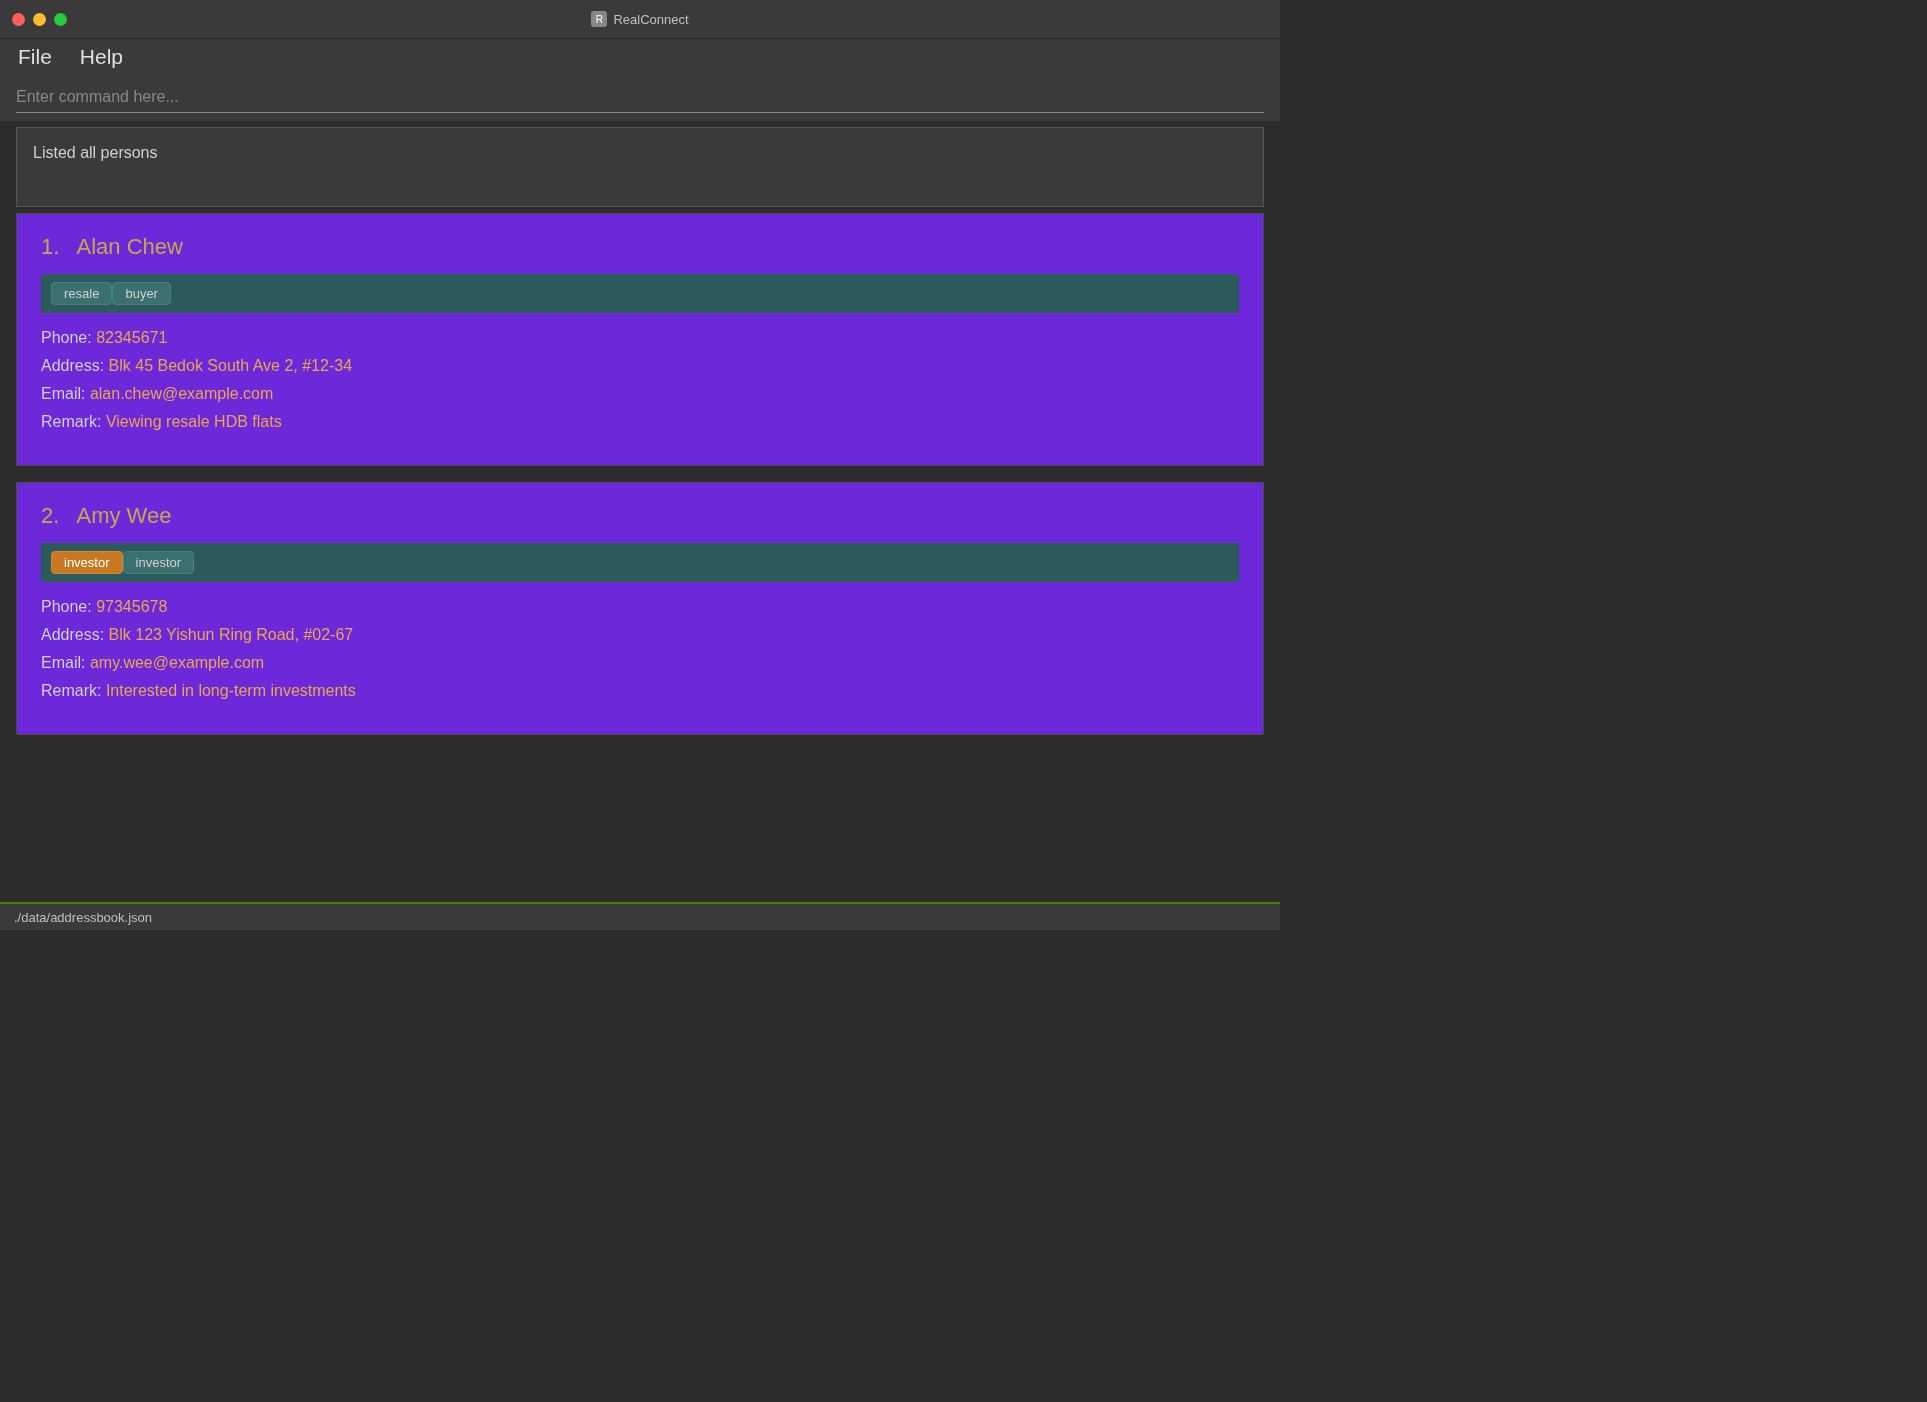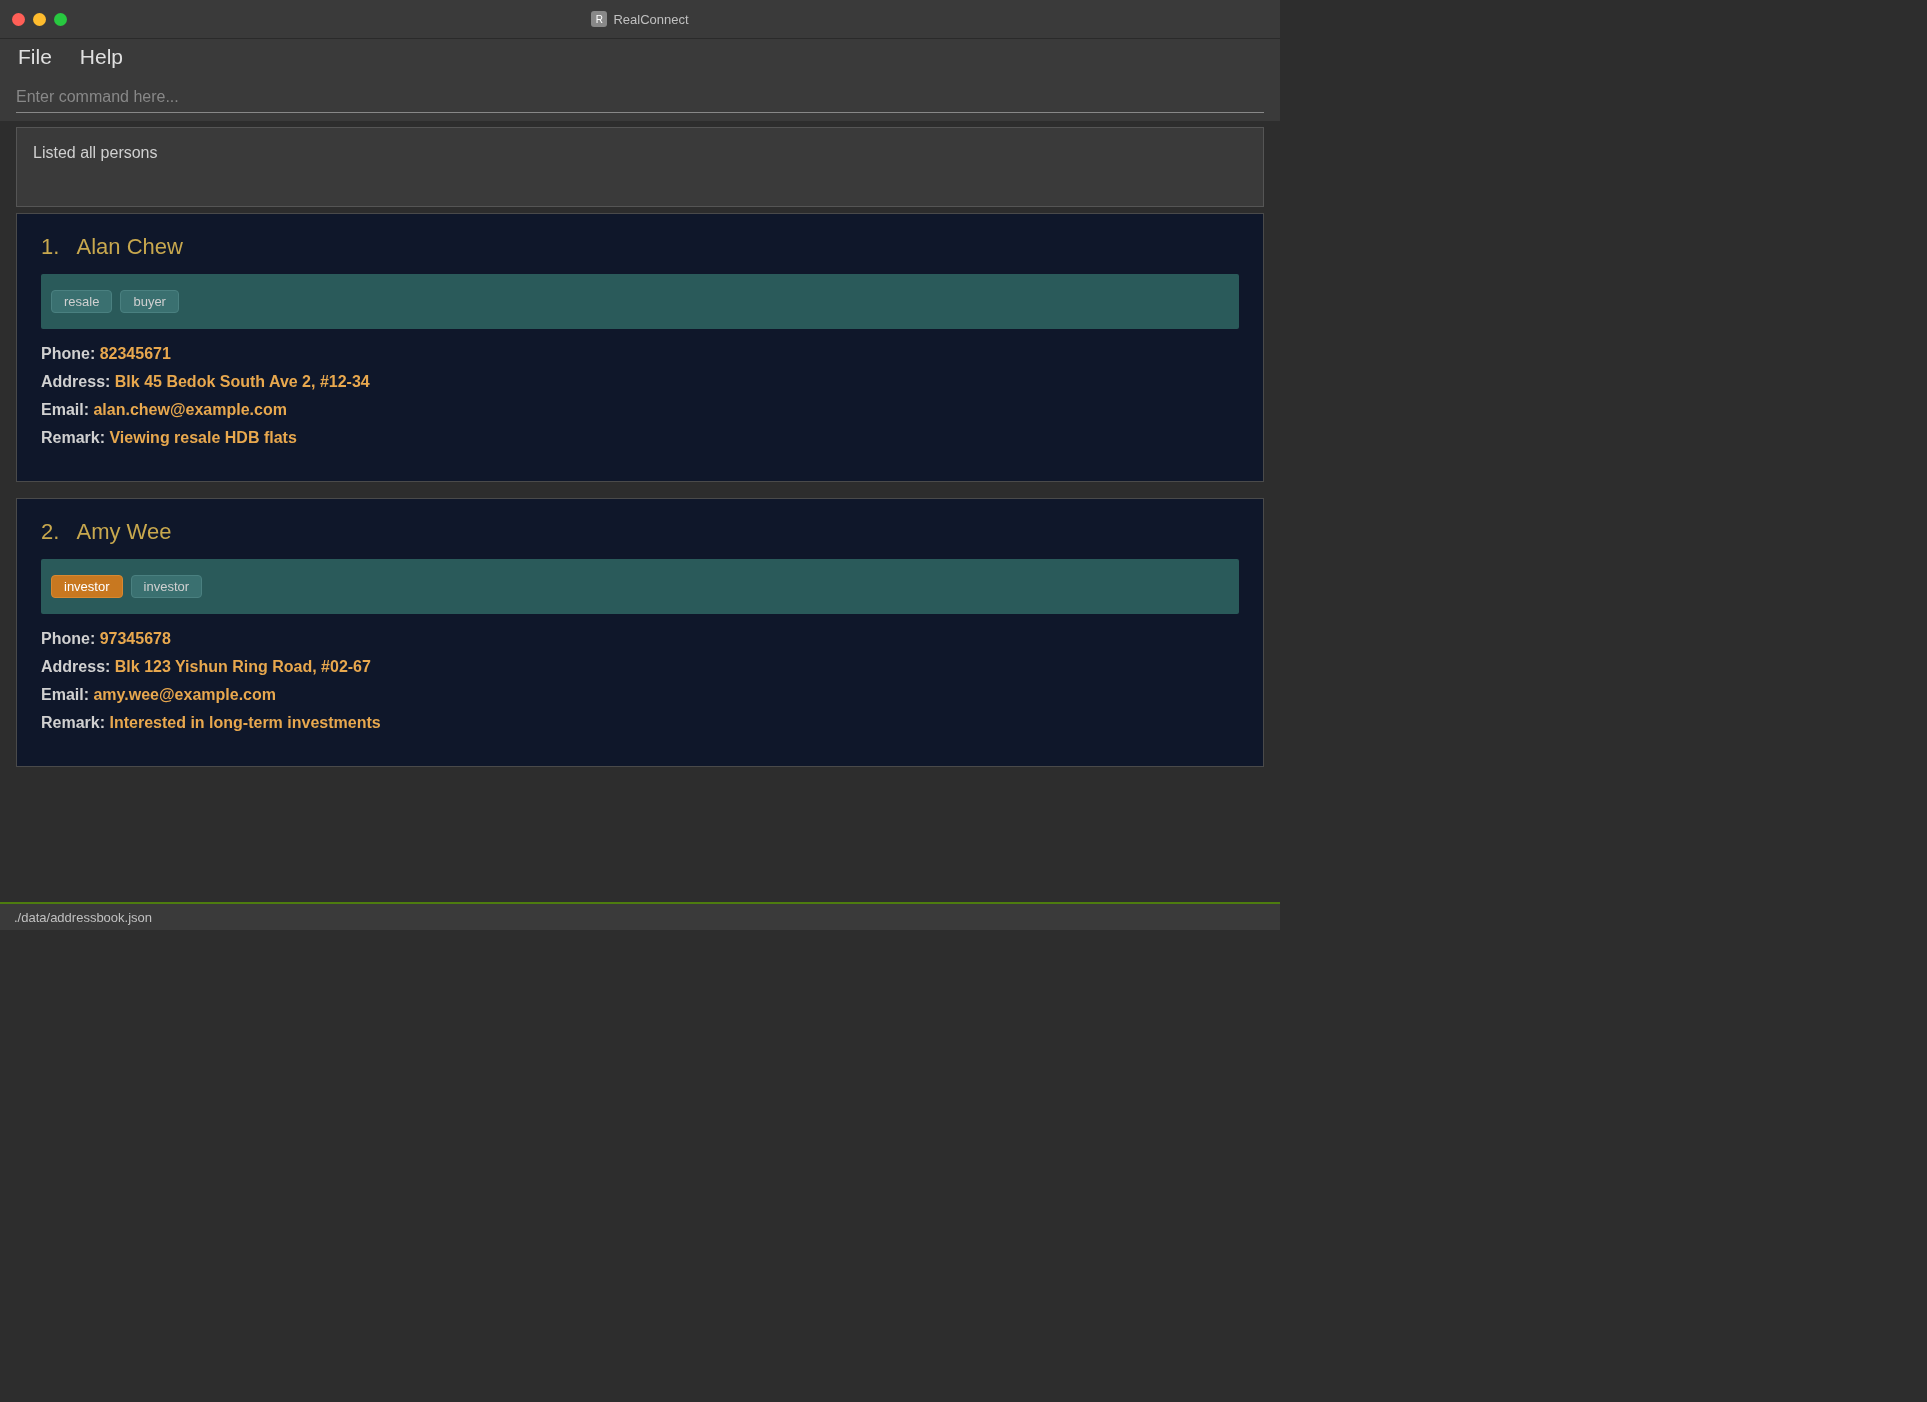--- a/index.html
+++ b/index.html
@@ -143,39 +143,38 @@
       background: #3a3a3a;
     }
 
     .persons-list::-webkit-scrollbar-thumb {
       background: #666;
       border-radius: 4px;
     }
 
     
     .person-card {
-      background-color: #0f172a;
+      background-color: #6d28d9;
       border: 1px solid #4a4a4a;
       margin-bottom: 16px;
       padding: 20px 24px 24px 24px;
     }
 
     .person-name {
       color: #c8a84e;
       font-size: 22px;
       font-weight: 400;
       margin-bottom: 14px;
     }
 
     
     .tags-bar {
       background-color: #2a5a5a;
-      padding: 16px 10px;
-      display: flex;
-      gap: 8px;
+      padding: 8px 10px;
+      display: flex;
       margin-bottom: 16px;
       border-radius: 2px;
     }
 
     .tag {
       padding: 3px 12px;
       border-radius: 4px;
       font-size: 13px;
       color: #d0d0d0;
     }
@@ -189,21 +188,20 @@
       background-color: #c87820;
       border: 1px solid #d88830;
       color: #fff;
     }
 
     
     .person-detail {
       font-size: 16px;
       margin-bottom: 10px;
       color: #d0d0d0;
-      font-weight: bold;
     }
 
     .person-detail .label {
       color: #d0d0d0;
     }
 
     .person-detail .value {
       color: #e8a84e;
     }
 

